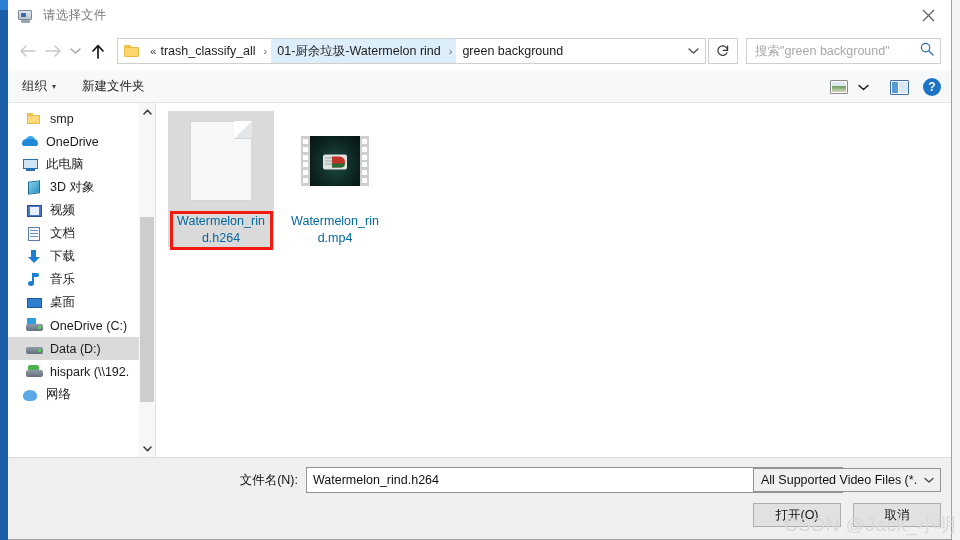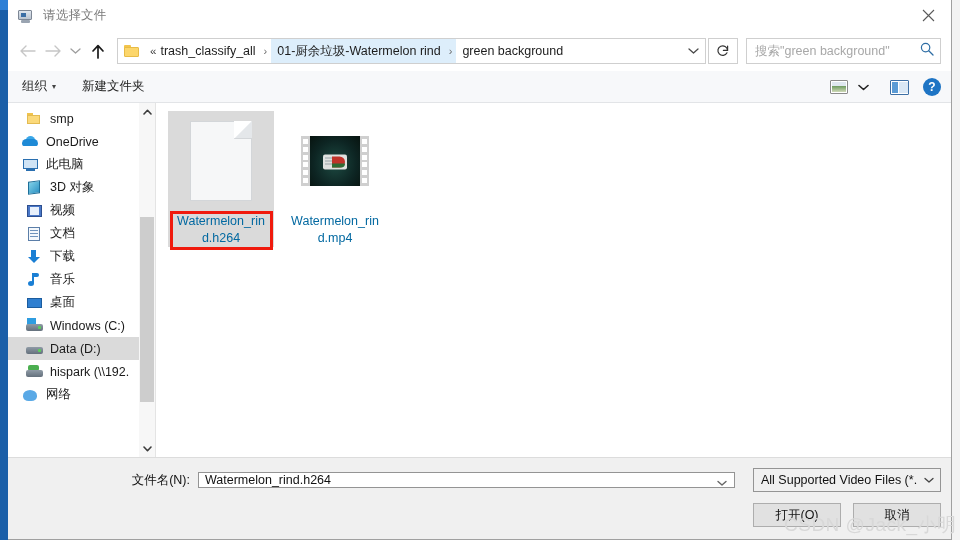--- a/index.html
+++ b/index.html
@@ -359,28 +359,28 @@
 
   
   .bottom {
     min-height: 82px; flex: 0 0 auto;
     background: #f0f0f0;
     border-top: 1px solid #dcdcdc;
     position: relative;
   }
   .fnrow {
     position: absolute; left: 0; top: 10px; right: 0; height: 24px;
-    display: flex; align-items: center;
+    display: flex; align-items: center; justify-content: center;
   }
   .fnlabel {
     width: 190px; text-align: right; padding-right: 8px;
     font-size: 12.5px; color: #111;
   }
   .fninput {
-    width: 537px; height: 16px; background: #fff;
+    width: 537px; height: 26px; background: #fff;
     border: 1px solid #949494; display: flex; align-items: center;
     padding-left: 6px; position: relative;
   }
   .fninput .val { font-size: 12.5px; color: #111; }
   .fninput .caret {
     position: absolute; right: 7px; top: 5px; color: #666; font-size: 10px;
   }
   .filterbox {
     position: absolute; left: 745px; top: 10px;
     width: 188px; height: 24px; background: #f0f0f0;
@@ -603,21 +603,21 @@
               </span>
             <span class="lbl">桌面</span>
           </div>
 
           <div class="navitem indent">
             <span class="ico ic-drv">
                 <i class="win"></i>
                 <i class="b"></i>
                 <i class="led"></i>
               </span>
-            <span class="lbl">Windows (C:)</span>
+            <span class="lbl">OneDrive (C:)</span>
           </div>
 
           <div class="navitem indent sel">
             <span class="ico ic-drv">
                 <i class="b"></i>
                 <i class="led"></i>
               </span>
             <span class="lbl">Data (D:)</span>
           </div>
 

